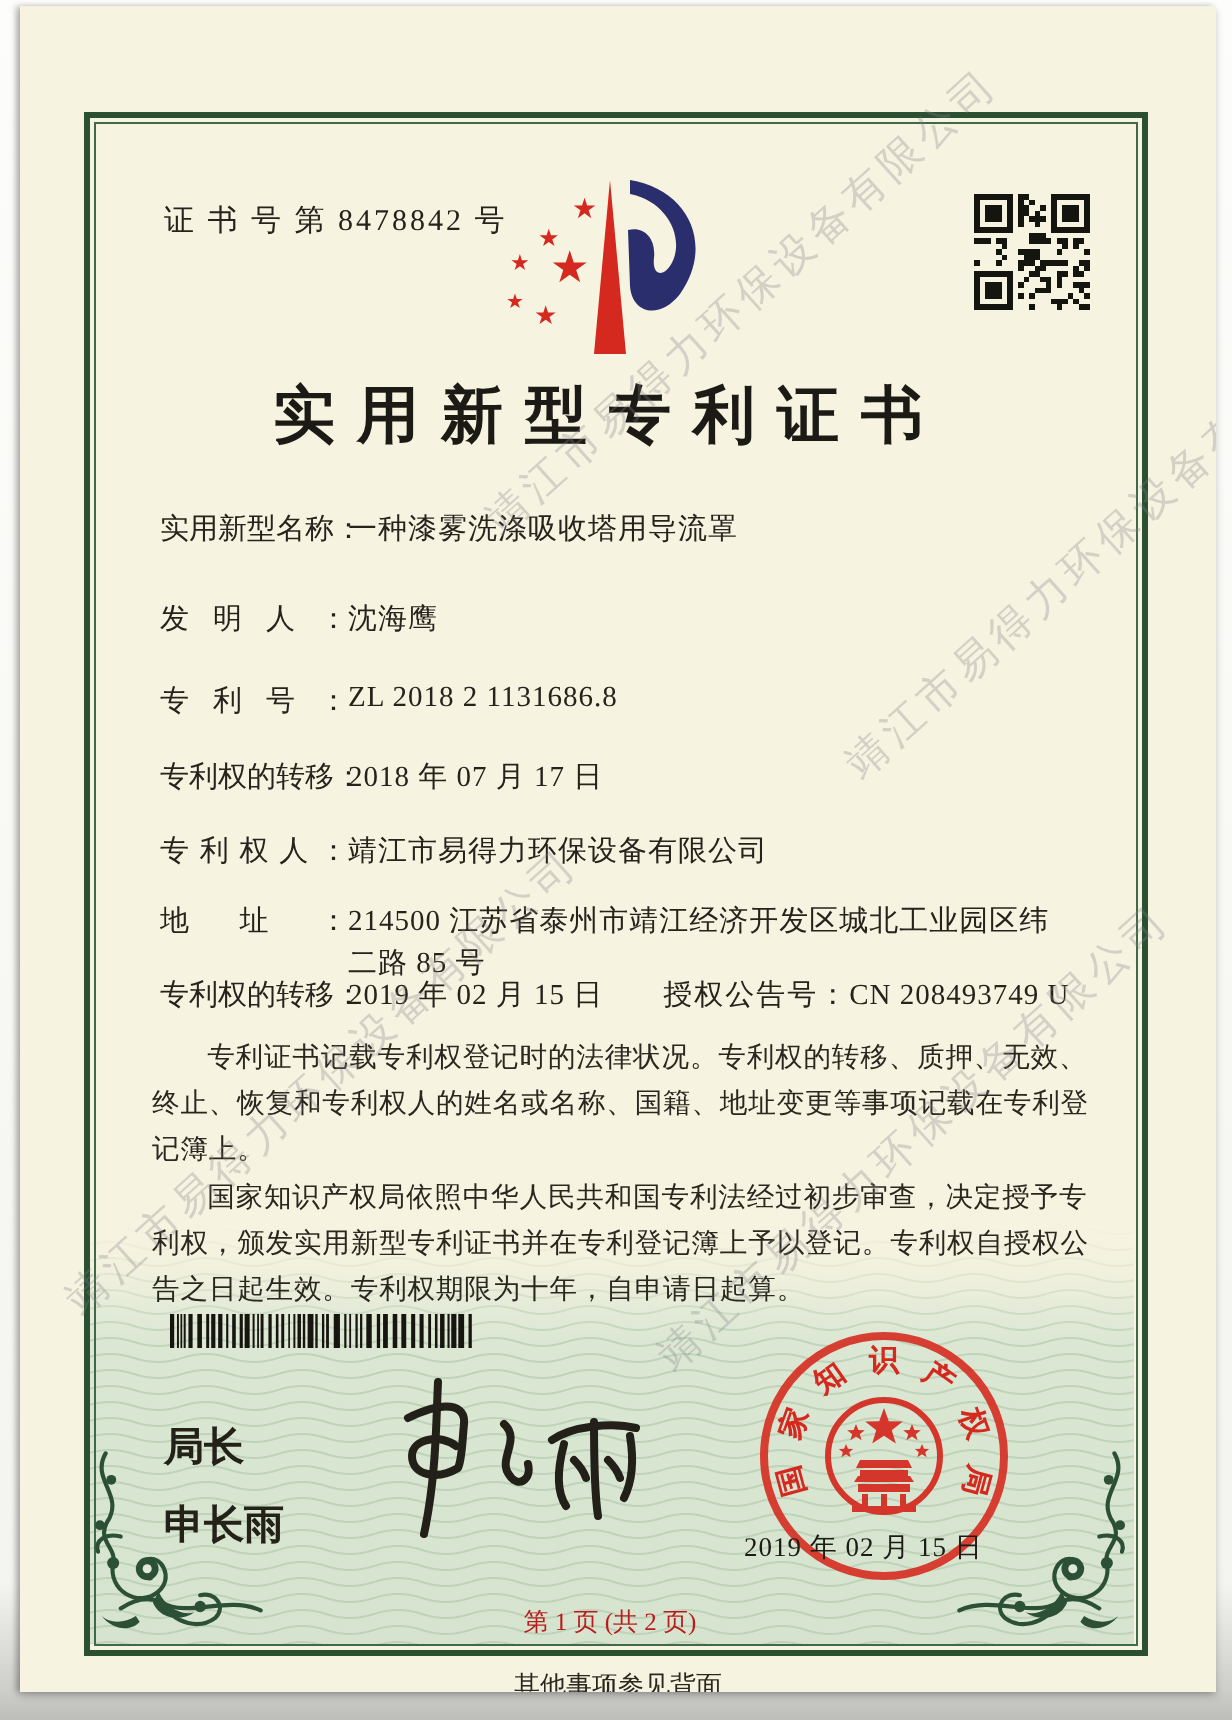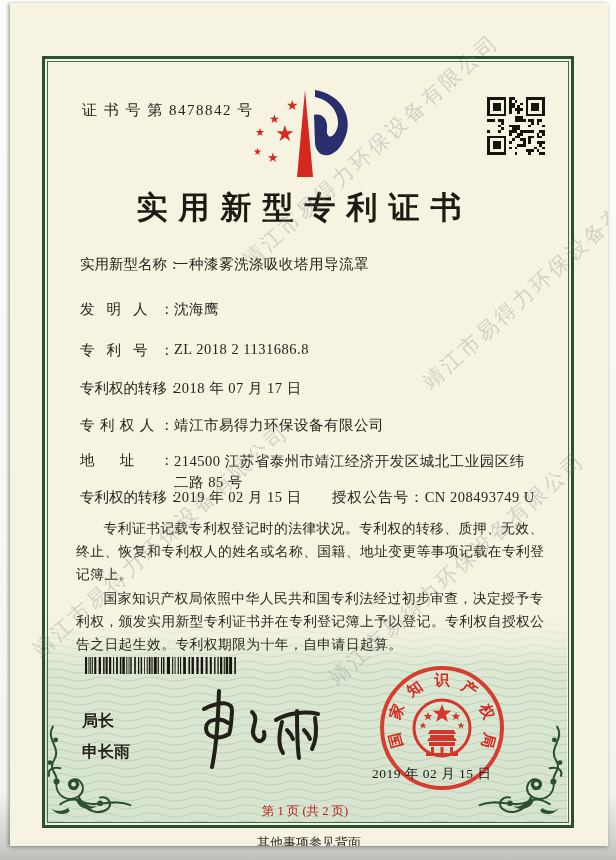--- a/index.html
+++ b/index.html
@@ -40,21 +40,21 @@
   .pair2{margin-left:30px;}
   .pair2 .flabel2{letter-spacing:1px;}
   .pair2 .flabel2::after{content:"：";}
   
   #legal{position:absolute;left:66px;top:514px;width:478px;font-size:13.8px;line-height:1.68;
     letter-spacing:.4px;color:#2a271f;}
   #legal p{margin:0;text-indent:2em;}
   
   #barcode{position:absolute;left:75px;top:654px;width:152px;height:17px;}
   #signer{position:absolute;left:72px;top:702px;font-family:"Liberation Sans","DejaVu Sans",sans-serif;
-    font-size:16px;font-weight:600;line-height:1.95;color:#242118;}
+    font-size:20px;font-weight:600;line-height:1.95;color:#242118;}
   #signature{position:absolute;left:178px;top:682px;width:140px;height:90px;z-index:22;}
   #seal{position:absolute;left:370px;top:663px;width:124px;height:124px;z-index:25;}
   #seal .ring{position:absolute;inset:0;border:4px solid rgba(214,39,27,.88);border-radius:50%;}
   #seal .ringtext span{position:absolute;left:50%;top:50%;width:20px;height:20px;margin:-10px 0 0 -10px;
     display:block;text-align:center;font-size:15px;font-weight:bold;color:#d5281e;
     font-family:"Liberation Sans","DejaVu Sans",sans-serif;}
   #emblem{position:absolute;left:30px;top:28px;width:64px;height:68px;}
   #sealdate{position:absolute;left:362px;top:762px;z-index:26;font-size:13.5px;letter-spacing:.5px;color:#1d1b15;}
   #pageno{position:absolute;left:33px;width:524px;top:800px;text-align:center;font-size:12.5px;color:#b91c1c;}
   #backnote{position:absolute;left:0;right:0;top:831px;text-align:center;font-size:13px;color:#2a271f;}

